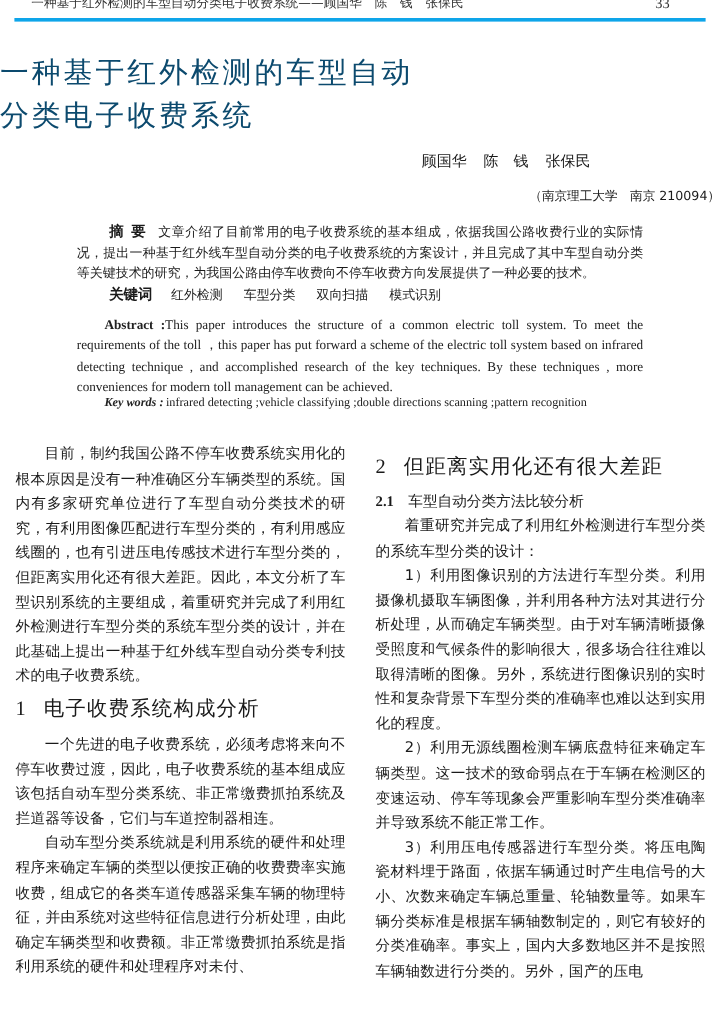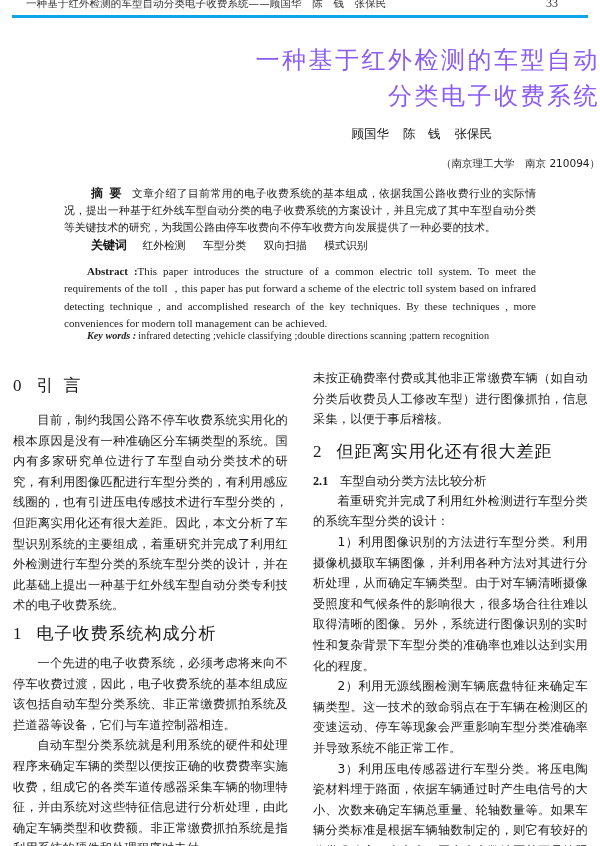--- a/index.html
+++ b/index.html
@@ -36,24 +36,24 @@
       position: absolute;
       right: 30px;
       top: -1px;
       font-family: "Liberation Serif", serif;
       font-size: 12px;
     }
     .title {
       position: absolute;
       left: 0;
       width: 600px;
-      text-align: right;
+      text-align: left;
       font-size: 24px;
       letter-spacing: 2.5px;
-      color: #8b5cf6;
+      color: #0c4a6e;
       font-weight: normal;
       margin: 0;
     }
     .title.line1 { top: 44px; }
     .title.line2 { top: 80px; }
     .authors {
       position: absolute;
       top: 126px;
       left: 0;
       width: 492px;
@@ -191,34 +191,30 @@
 
 <div class="abstract-en">
   <span class="lbl">Abstract :</span><span>This paper introduces the structure of a common electric toll system. To meet the requirements of the toll ，this paper has put forward a scheme of the electric toll system based on infrared detecting technique , and accomplished research of the key techniques. By these techniques , more conveniences for modern toll management can be achieved.</span>
 </div>
 
 <div class="keywords-en">
   <span class="lbl">Key words :</span><span>infrared detecting ;vehicle classifying ;double directions scanning ;pattern recognition</span>
 </div>
 
 <div class="col left">
-  <div class="sec-head first">
-    <span class="num">0</span><span class="txt">引言</span>
-  </div>
   <p>目前，制约我国公路不停车收费系统实用化的根本原因是没有一种准确区分车辆类型的系统。国内有多家研究单位进行了车型自动分类技术的研究，有利用图像匹配进行车型分类的，有利用感应线圈的，也有引进压电传感技术进行车型分类的，但距离实用化还有很大差距。因此，本文分析了车型识别系统的主要组成，着重研究并完成了利用红外检测进行车型分类的系统车型分类的设计，并在此基础上提出一种基于红外线车型自动分类专利技术的电子收费系统。</p>
 
   <div class="sec-head">
     <span class="num">1</span><span class="txt">电子收费系统构成分析</span>
   </div>
   <p>一个先进的电子收费系统，必须考虑将来向不停车收费过渡，因此，电子收费系统的基本组成应该包括自动车型分类系统、非正常缴费抓拍系统及拦道器等设备，它们与车道控制器相连。</p>
   <p>自动车型分类系统就是利用系统的硬件和处理程序来确定车辆的类型以便按正确的收费费率实施收费，组成它的各类车道传感器采集车辆的物理特征，并由系统对这些特征信息进行分析处理，由此确定车辆类型和收费额。非正常缴费抓拍系统是指利用系统的硬件和处理程序对未付、</p>
 </div>
 
 <div class="col right">
-  <p class="cont">未按正确费率付费或其他非正常缴费车辆（如自动分类后收费员人工修改车型）进行图像抓拍，信息采集，以便于事后稽核。</p>
 
   <div class="sec-head" style="margin-top:10px;">
     <span class="num">2</span><span class="txt">但距离实用化还有很大差距</span>
   </div>
   <div class="sub-head">
     <span class="num">2.1</span><span>车型自动分类方法比较分析</span>
   </div>
   <p>着重研究并完成了利用红外检测进行车型分类的系统车型分类的设计：</p>
   <p>1）利用图像识别的方法进行车型分类。利用摄像机摄取车辆图像，并利用各种方法对其进行分析处理，从而确定车辆类型。由于对车辆清晰摄像受照度和气候条件的影响很大，很多场合往往难以取得清晰的图像。另外，系统进行图像识别的实时性和复杂背景下车型分类的准确率也难以达到实用化的程度。</p>
   <p>2）利用无源线圈检测车辆底盘特征来确定车辆类型。这一技术的致命弱点在于车辆在检测区的变速运动、停车等现象会严重影响车型分类准确率并导致系统不能正常工作。</p>

